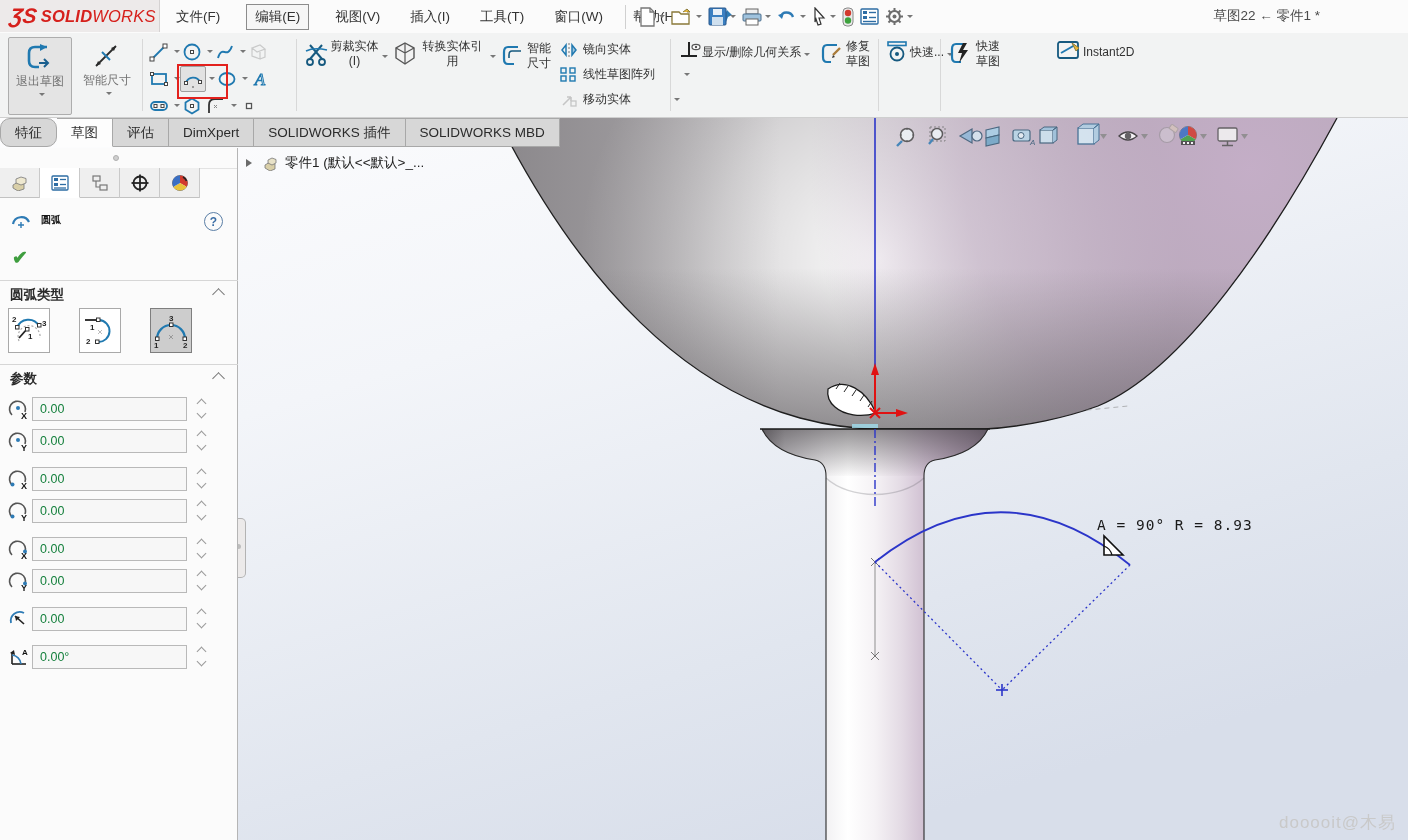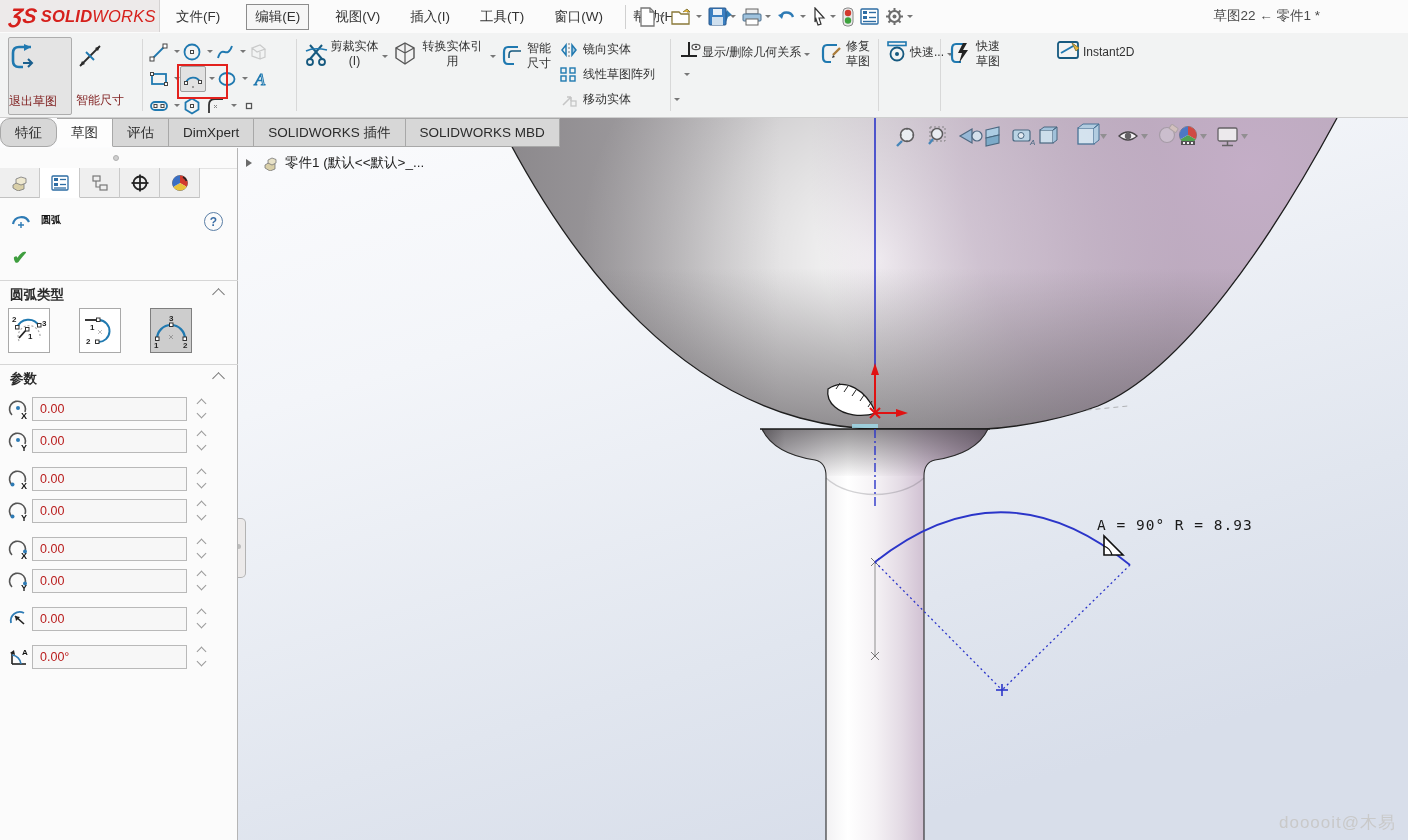--- a/index.html
+++ b/index.html
@@ -19,21 +19,21 @@
   .pin{margin-left:14px;}
   .qt-sep{width:1px;height:24px;background:#d0d0d0;margin:0 10px;}
   .qtools{position:absolute;left:615px;top:0;height:33px;display:flex;align-items:center;}
   .qbtn{display:flex;align-items:center;margin:0 3px;}
   .car{width:0;height:0;border:3.5px solid transparent;border-top-color:#777;display:inline-block;margin:3px 0 0 3px;}
   .doc-status{position:absolute;right:88px;top:7px;font-size:13.5px;color:#4a4a4a;margin-left:32px;}
 
   
   .ribbon{position:absolute;left:0;top:33px;width:1408px;height:85px;background:#f2f3f3;border-bottom:1px solid #cfcfcf;box-sizing:border-box;}
   .rsep{position:absolute;top:6px;width:1px;height:72px;background:#d8d8d8;}
-  .bigbtn{position:absolute;top:4px;display:flex;flex-direction:column;font-size:12px;color:#7f1d1d;gap:20px;}
+  .bigbtn{position:absolute;top:4px;display:flex;flex-direction:column;align-items:center;font-size:12px;color:#737373;}
   .bigbtn .lbl{margin-top:2px;white-space:nowrap;}
   .pressed{background:#e4e4e4;border:1px solid #adadad;border-radius:2px;}
   .midbtn{position:absolute;display:flex;flex-direction:row;align-items:center;font-size:12px;color:#333;text-align:center;line-height:1.25;}
   .gray{color:#9a9a9a;}
   .mir-row{position:absolute;display:flex;align-items:center;gap:5px;font-size:12px;color:#333;white-space:nowrap;}
   .grid{position:absolute;left:147px;top:38px;}
   .grow{display:flex;align-items:center;height:27px;}
   .cell{width:24px;height:24px;display:flex;align-items:center;justify-content:center;}
   .redbox{position:absolute;left:30px;top:26px;width:47px;height:31px;border:2px solid #e3211d;pointer-events:none;}
   .arcsel{background:#e2e2e2;border:1px solid #9f9f9f;border-radius:2px;}
@@ -69,21 +69,21 @@
   .okcheck{position:absolute;left:12px;top:98px;font-size:19px;color:#3f9e3f;font-weight:bold;}
   .pdiv{position:absolute;left:0;width:238px;height:1px;background:#d6d6d6;}
   .sect-head{position:absolute;left:10px;font-size:13.5px;font-weight:bold;color:#2a2a2a;}
   .chev{position:absolute;right:14px;width:8px;height:8px;border-left:1.6px solid #777;border-top:1.6px solid #777;transform:rotate(45deg);}
   .atype{position:absolute;top:160px;width:42px;height:45px;background:#fff;border:1px solid #a9a9a9;box-sizing:border-box;
          display:flex;align-items:center;justify-content:center;}
   .atype.selected{background:#cdcdcd;border:1px solid #7e7e7e;}
   .prow{position:absolute;left:6px;width:226px;height:25px;display:flex;align-items:center;}
   .picon{width:26px;display:flex;justify-content:center;}
   .pinput{width:146px;height:22px;border:1px solid #b9b9b9;background:#f7f7f7;font-family:"Liberation Sans",sans-serif;
-          font-size:12.5px;color:#b91c1c;padding:0 0 0 7px;box-sizing:content-box;}
+          font-size:12.5px;color:#15803d;padding:0 0 0 7px;box-sizing:content-box;}
   .spin{width:17px;height:24px;margin-left:6px;display:flex;flex-direction:column;align-items:center;justify-content:center;gap:3px;}
   .chup{width:6px;height:6px;border-left:1.5px solid #9a9a9a;border-top:1.5px solid #9a9a9a;transform:rotate(45deg);}
   .chdn{width:6px;height:6px;border-left:1.5px solid #9a9a9a;border-top:1.5px solid #9a9a9a;transform:rotate(225deg);}
 
   svg{display:block;}
   .nowrap{white-space:nowrap;}
 </style>
 </head>
 <body>
 

